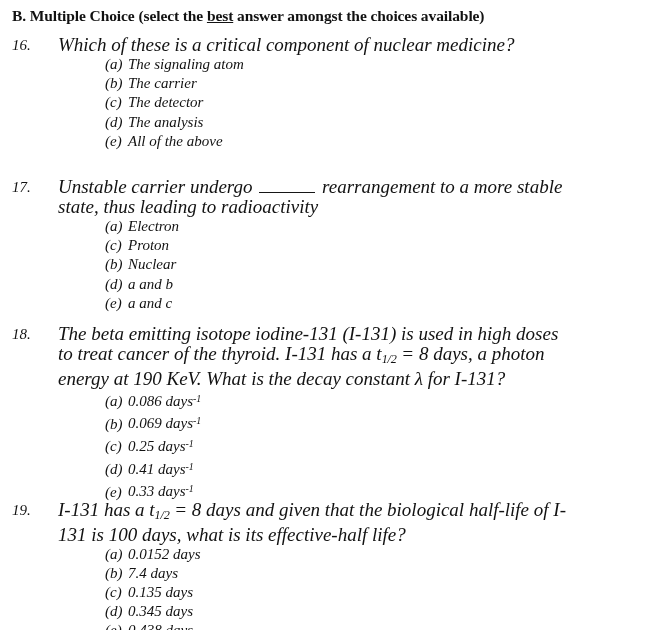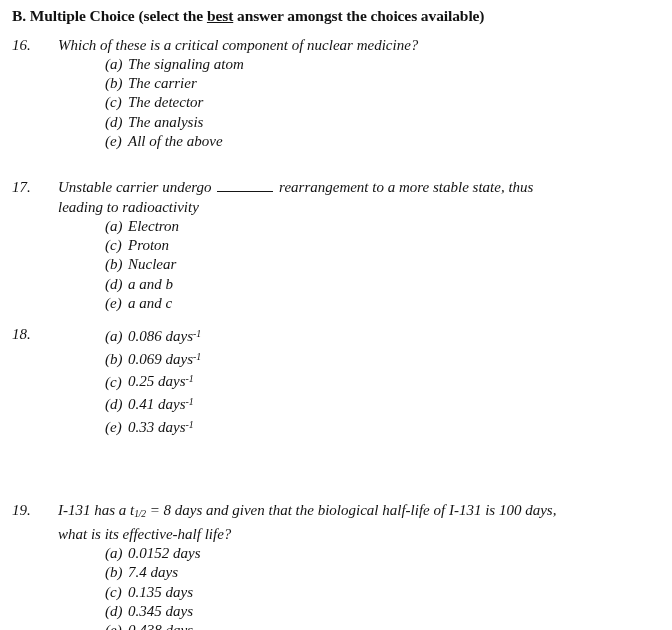--- a/index.html
+++ b/index.html
@@ -46,21 +46,21 @@
     position: absolute;
     left: 12px;
     top: 0;
     font-size: 15px;
     line-height: 20px;
     width: 42px;
   }
   .qstem {
     margin-left: 58px;
     margin-right: 14px;
-    font-size: 15px;
+    font-size: 19px;
     line-height: 20px;
     text-align: left;
     text-indent: 0;
   }
   .blank {
     display: inline-block;
     border-bottom: 1.4px solid #161616;
     width: 56px;
     height: 0.72em;
     margin: 0 2px;
@@ -120,20 +120,21 @@
       <li><span class="olabel">(a)</span><span>Electron</span></li>
       <li><span class="olabel">(c)</span><span>Proton</span></li>
       <li><span class="olabel">(b)</span><span>Nuclear</span></li>
       <li><span class="olabel">(d)</span><span>a and b</span></li>
       <li><span class="olabel">(e)</span><span>a and c</span></li>
     </ul>
   </div>
 
   <div class="qblock" style="top:324px;">
     <div class="qnum">18.</div>
+    <div class="qstem"><span>The beta emitting isotope iodine-131 (I-131) is used in high doses to treat cancer of the thyroid. I-131 has a t</span><sub class="half">1/2</sub><span class="lam"> = 8 days, a photon energy at 190 KeV. What is the decay constant λ for I-131?</span></div>
     <ul class="options">
       <li><span class="olabel">(a)</span><span>0.086 days</span><sup class="inv">-1</sup></li>
       <li><span class="olabel">(b)</span><span>0.069 days</span><sup class="inv">-1</sup></li>
       <li><span class="olabel">(c)</span><span>0.25 days</span><sup class="inv">-1</sup></li>
       <li><span class="olabel">(d)</span><span>0.41 days</span><sup class="inv">-1</sup></li>
       <li><span class="olabel">(e)</span><span>0.33 days</span><sup class="inv">-1</sup></li>
     </ul>
   </div>
 
   <div class="qblock" style="top:500px;">

